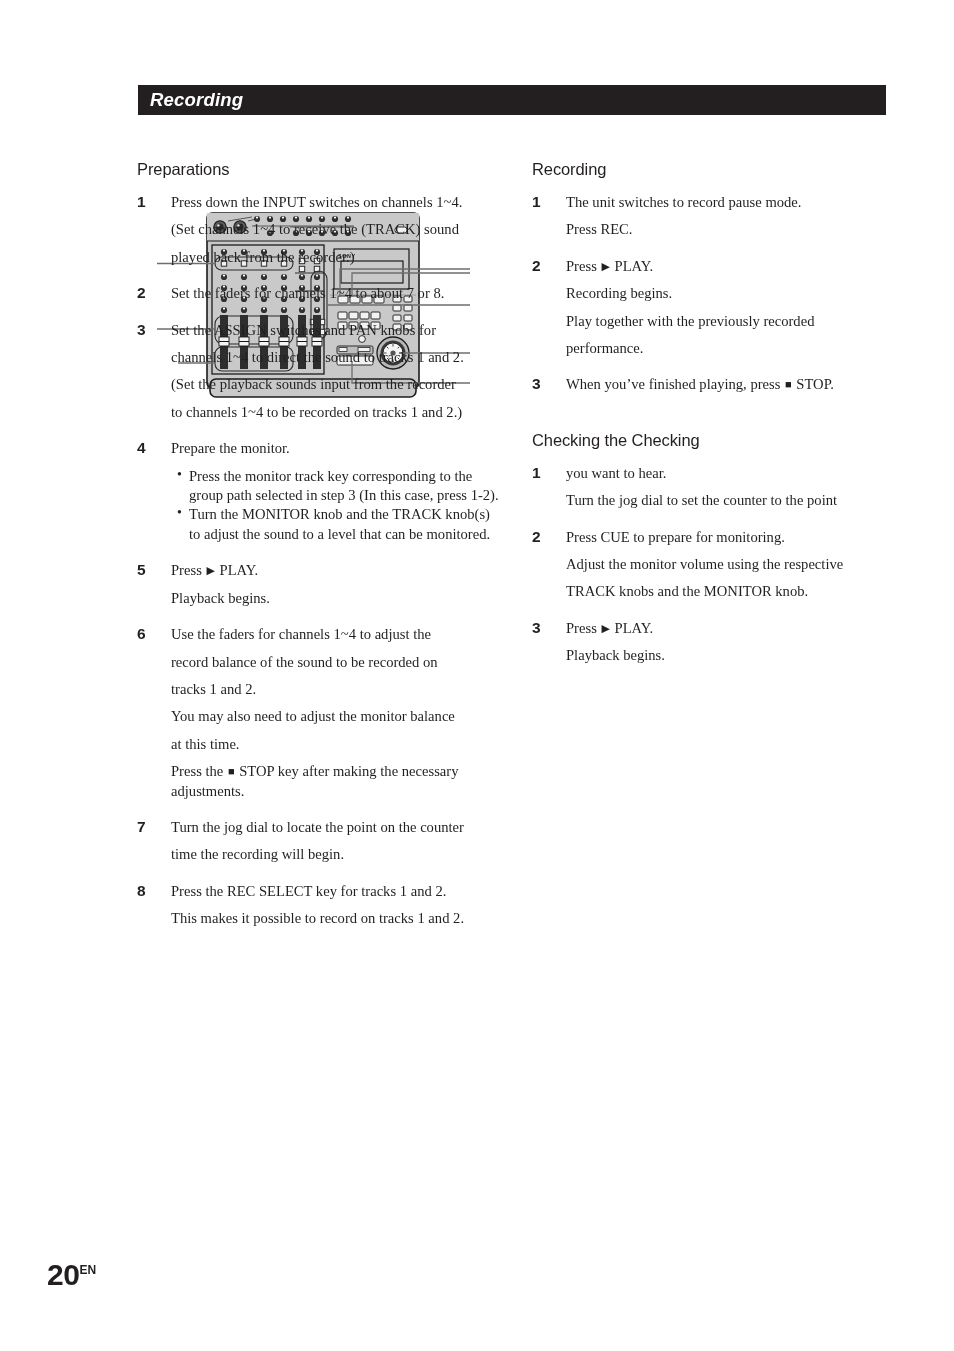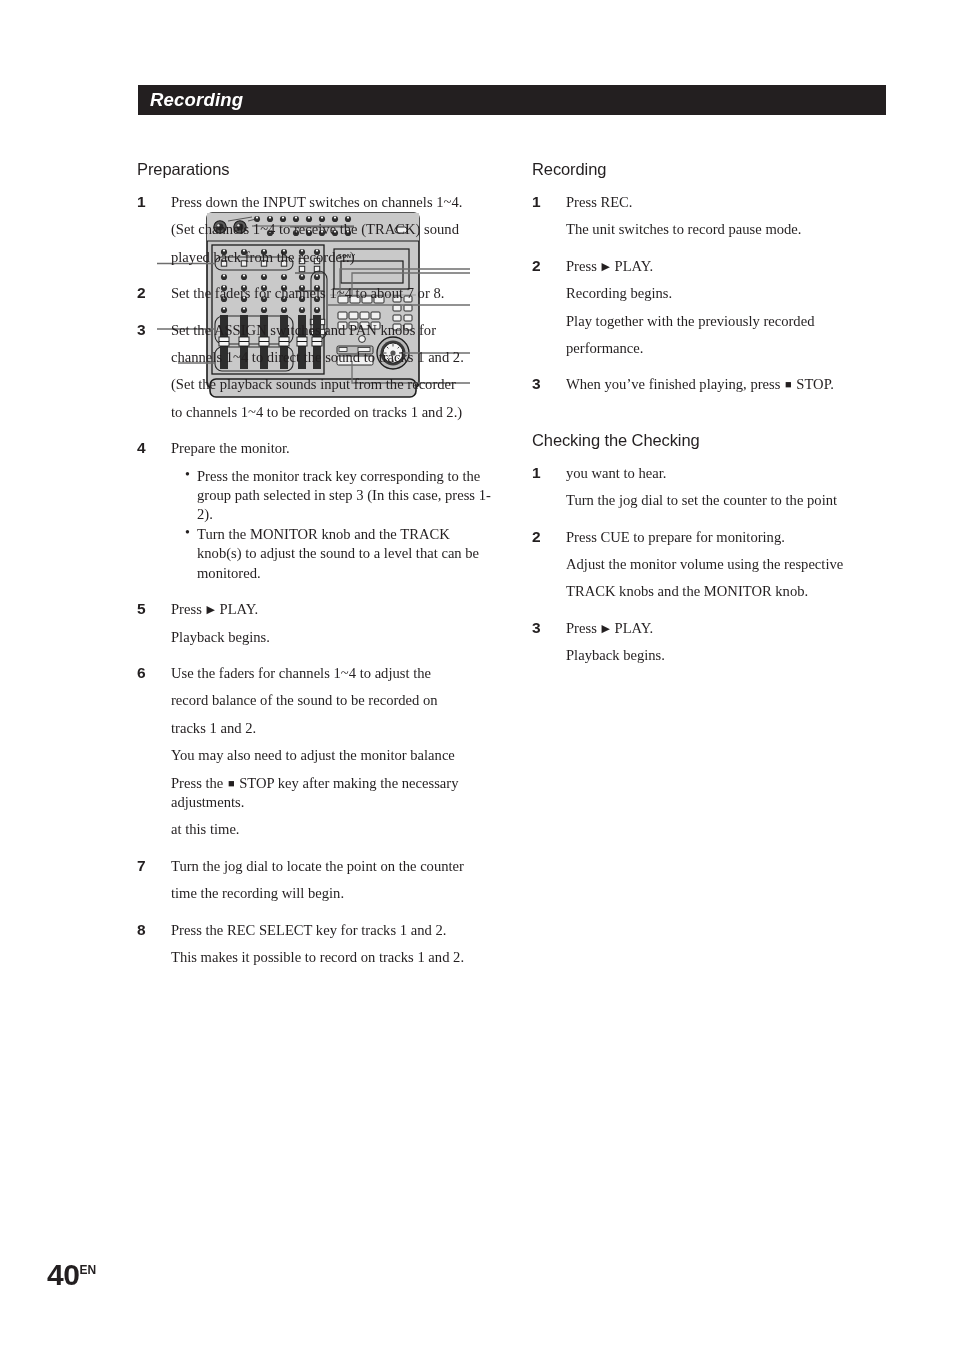--- a/index.html
+++ b/index.html
@@ -78,21 +78,21 @@
     top: -1px;
     font-family: "Liberation Sans", sans-serif;
     font-weight: bold;
     font-size: 15.5px;
   }
   .step-body p {
     margin: 8px;
   }
   .bullets {
     list-style: none;
-    margin: 8px;
+    margin: 0;
     padding: 0 0 0 14px;
   }
   .bullets li {
     position: relative;
     padding-left: 12px;
     margin: 0;
   }
   .bullets li::before {
     content: "\2022";
     position: absolute;
@@ -566,22 +566,22 @@
           <p>Playback begins.</p>
         </div>
       </div>
       <div class="step">
         <span class="step-num">6</span>
         <div class="step-body">
           <p>Use the faders for channels 1~4 to adjust the</p>
           <p>record balance of the sound to be recorded on</p>
           <p>tracks 1 and 2.</p>
           <p>You may also need to adjust the monitor balance</p>
+          <p>at this time.</p>
           <p>Press the <span class="glyph">■</span> STOP key after making the necessary adjustments.</p>
-          <p>at this time.</p>
         </div>
       </div>
       <div class="step">
         <span class="step-num">7</span>
         <div class="step-body">
           <p>Turn the jog dial to locate the point on the counter</p>
           <p>time the recording will begin.</p>
         </div>
       </div>
       <div class="step">
@@ -593,22 +593,22 @@
       </div>
     </div>
 </div>
 
 <div id="right-column">
   <h2 class="section-heading">Recording</h2>
   <div id="recording-steps">
       <div class="step">
         <span class="step-num">1</span>
         <div class="step-body">
+          <p>The unit switches to record pause mode.</p>
           <p>Press REC.</p>
-          <p>The unit switches to record pause mode.</p>
         </div>
       </div>
       <div class="step">
         <span class="step-num">2</span>
         <div class="step-body">
           <p>Press <span class="glyph">▶</span> PLAY.</p>
           <p>Recording begins.</p>
           <p>Play together with the previously recorded</p>
           <p>performance.</p>
         </div>
@@ -642,14 +642,14 @@
         <span class="step-num">3</span>
         <div class="step-body">
           <p>Press <span class="glyph">▶</span> PLAY.</p>
           <p>Playback begins.</p>
         </div>
       </div>
     </div>
 </div>
 
 <div id="page-number">
-  <span>40</span><span id="page-number-suffix">EN</span>
+  <span>20</span><span id="page-number-suffix">EN</span>
 </div>
 
 </body></html>

